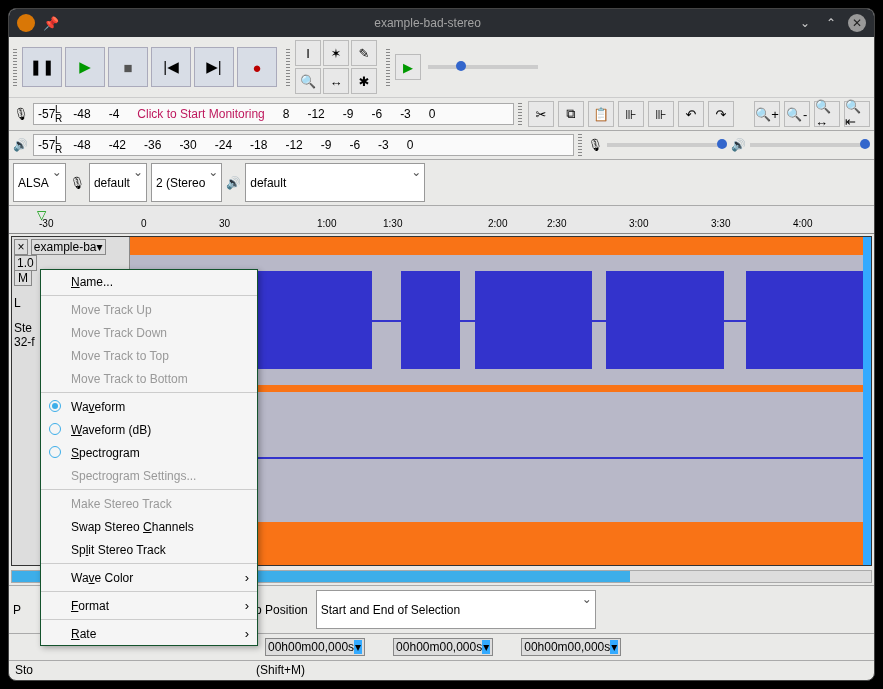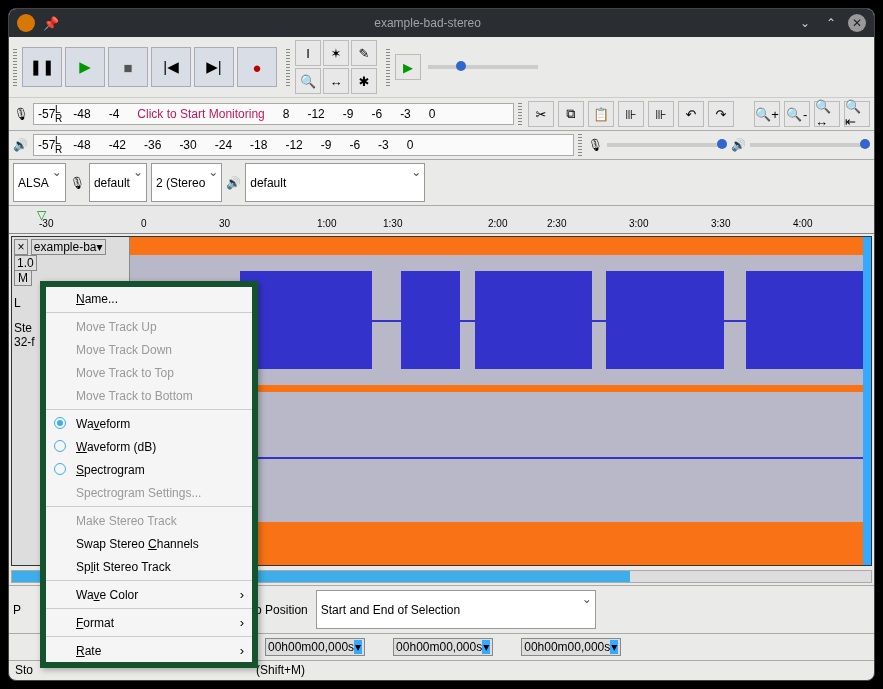--- a/index.html
+++ b/index.html
@@ -29,21 +29,21 @@
 .ruler .tk{position:absolute;top:12px;font-size:10px}
 .tracks{flex:1;background:#f97316;position:relative;border:1px solid #333;margin:2px}
 .trackhdr{position:absolute;left:0;top:0;width:118px;background:#ddd;border-right:1px solid #888;height:100%;font-size:10px;padding:2px}
 .trackhdr .close{display:inline-block;width:14px;text-align:center;border:1px solid #888}
 .trackhdr .tname{border:1px solid #888;padding:0 2px;display:inline-block}
 .wave{position:absolute;left:118px;right:8px;top:18px;height:130px;background:#b8b8c8;overflow:hidden}
 .wave2{top:155px;height:130px}
 .waveband{position:absolute;left:0;right:0;top:50%;height:2px;background:#33c}
 .waveblob{position:absolute;top:12%;bottom:12%;background:#33c}
 .vscroll{position:absolute;right:0;top:0;bottom:0;width:8px;background:#3af}
-.ctxmenu{position:absolute;left:40px;top:281px;width:218px;background:#f5f5f5;border:6px solid #14532d;box-shadow:2px 2px 6px rgba(0,0,0,.3);z-index:50}
+.ctxmenu{position:absolute;left:40px;top:269px;width:218px;background:#f5f5f5;border:1px solid #14532d;box-shadow:2px 2px 6px rgba(0,0,0,.3);z-index:50}
 .ctxmenu .mi{padding:4px 10px 4px 30px;position:relative;font-size:13px}
 .ctxmenu .mi.dis{color:#999}
 .ctxmenu .mi.sub::after{content:"›";position:absolute;right:8px}
 .ctxmenu .mi.hl{background:#3daee9;color:#fff}
 .ctxmenu .sep{height:1px;background:#ccc;margin:2px 0}
 .ctxmenu .radio{position:absolute;left:8px;top:5px;width:12px;height:12px;border:1px solid #3daee9;border-radius:50%}
 .ctxmenu .radio.on::after{content:"";position:absolute;inset:2px;background:#3daee9;border-radius:50%}
 .bottombar{background:#eaeae8;padding:4px;border-top:1px solid #aaa;display:flex;gap:8px;align-items:center;font-size:11px}
 .timebox{border:1px solid #888;background:#ddd;padding:1px 2px;font-family:monospace;font-size:11px}
 .timebox b{background:#3af;padding:0 1px;font-weight:normal}

